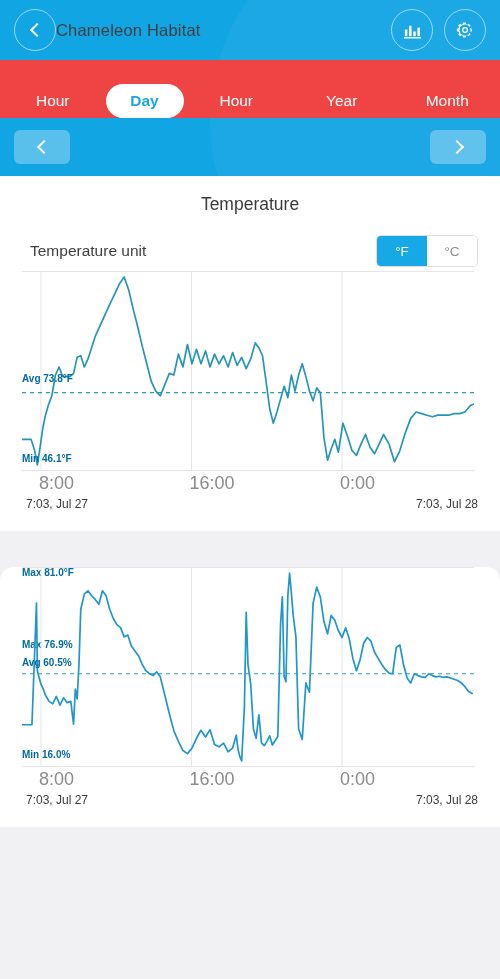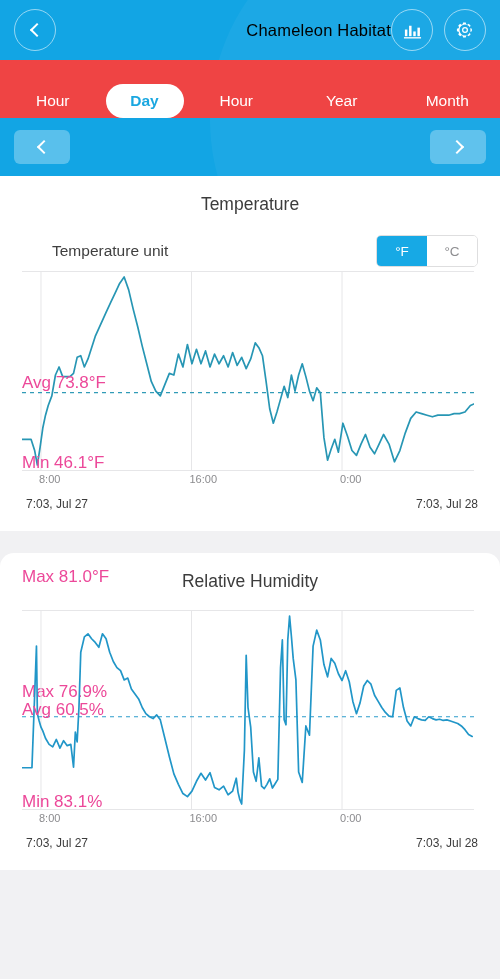--- a/index.html
+++ b/index.html
@@ -37,22 +37,22 @@
   .circle-btn {
     width: 42px; height: 42px;
     border-radius: 50%;
     border: 1.5px solid rgba(255,255,255,0.55);
     display: flex; align-items: center; justify-content: center;
     flex: 0 0 auto;
     background: transparent;
   }
   .title {
     flex: 1 1 auto;
-    text-align: right;
-    color: #000000;
+    text-align: left;
+    color: #404040;
     font-size: 16.5px;
     letter-spacing: .2px;
   }
   .title-actions { display: flex; gap: 11px; flex: 0 0 auto; }
 
   
   .tabbar {
     position: relative;
     height: 58px;
     background: #ef4444;
@@ -122,21 +122,20 @@
     color: #3c3c3c;
     padding-top: 18px;
     padding-bottom: 4px;
   }
 
   .unit-row {
     display: flex;
     align-items: center;
     justify-content: space-between;
     padding: 16px 22px 4px 30px;
-    margin-left: 22px;
   }
   .unit-label { font-size: 15.5px; color: #3f3f3f; }
   .seg {
     display: flex;
     border: 1px solid #dededf;
     border-radius: 5px;
     overflow: hidden;
     height: 32px;
     width: 102px;
   }
@@ -156,38 +155,39 @@
   }
   .plot {
     position: relative;
     margin: 0 26px 0 22px;
     height: 200px;
   }
   .plot svg { display: block; width: 100%; height: 200px; }
 
   .lbl {
     position: absolute;
-    font-size: 17px;
-    color: #ec4899;
+    font-size: 10px;
+    color: #0369a1;
     white-space: nowrap;
     pointer-events: none;
+    font-weight: bold;
   }
   .lbl.max { left: 22px; top: -20px; }
   .lbl.avg { left: 22px; }
   .lbl.min { left: 22px; }
 
   .axisrow {
     position: relative;
     height: 22px;
     margin: 2px 26px 0 22px;
   }
   .axisrow span {
     position: absolute;
     top: 0;
-    font-size: 11px;
+    font-size: 18px;
     color: #8b8b8e;
   }
   .footrow {
     display: flex;
     justify-content: space-between;
     padding: 2px 22px 20px 26px;
     font-size: 12px;
     color: #3c3c3c;
   }
 </style>
@@ -274,36 +274,35 @@
 
   <div class="footrow">
     <span>7:03,  Jul 27</span>
     <span>7:03,  Jul 28</span>
   </div>
 </div>
 
 <div class="gap"></div>
 
 <div class="card second">
-  <div class="card-title">Relative Humidity</div>
 
   <div class="plot-wrap" style="margin-top:14px;">
     <div class="lbl" style="left:22px;position:absolute;top:72px;">Max 76.9%</div>
     <div class="plot" id="hum-plot">
       <svg id="hum-svg" viewBox="0 0 452 200" preserveAspectRatio="none">
           <line x1="0" y1="0.5" x2="452" y2="0.5" stroke="#e6e6e8" stroke-width="1"></line>
           <line x1="0" y1="199.5" x2="452" y2="199.5" stroke="#e6e6e8" stroke-width="1"></line>
           <line x1="18.984" y1="0" x2="18.984" y2="200" stroke="#e6e6e8" stroke-width="1"></line>
           <line x1="169.5" y1="0" x2="169.5" y2="200" stroke="#e6e6e8" stroke-width="1"></line>
           <line x1="320.01599999999996" y1="0" x2="320.01599999999996" y2="200" stroke="#e6e6e8" stroke-width="1"></line>
           <line x1="0" y1="106.75816993464053" x2="452" y2="106.75816993464053" stroke="#2196c8" stroke-width="1.2" stroke-dasharray="4 4" opacity="0.95"></line>
           <path d="M0.00 157.75 L5.42 157.75 L9.94 157.75 L13.56 60.68 L14.46 36.10 L15.37 103.69 L17.18 111.06 L18.98 117.20 L20.79 120.89 L23.50 128.26 L27.12 134.41 L30.74 136.86 L34.35 129.49 L37.97 138.09 L41.58 130.72 L45.20 135.63 L48.82 134.41 L51.53 157.14 L53.34 122.12 L55.14 131.95 L56.95 97.54 L58.76 42.25 L62.38 26.89 L65.99 23.82 L69.61 28.73 L73.22 32.42 L76.84 37.33 L80.46 23.82 L84.07 28.73 L87.69 42.25 L91.30 51.46 L94.92 57.61 L98.54 60.68 L102.15 69.90 L105.77 68.05 L109.38 79.11 L113.00 84.03 L116.62 88.94 L120.23 97.54 L123.85 103.69 L127.46 106.76 L131.08 108.60 L134.70 104.92 L138.31 109.83 L142.83 128.26 L147.35 146.69 L151.87 163.90 L156.39 174.34 L160.91 183.56 L165.43 186.63 L169.95 181.10 L174.47 171.27 L178.99 163.28 L183.51 170.04 L188.03 162.67 L192.55 177.41 L197.07 179.87 L201.59 176.18 L206.11 184.78 L210.63 181.10 L214.25 168.20 L216.06 182.33 L217.86 189.70 L219.67 194.00 L222.38 140.55 L224.19 45.32 L226.00 97.54 L228.71 117.20 L231.42 162.05 L234.14 171.27 L236.85 147.92 L239.56 176.18 L242.27 178.64 L244.98 174.34 L247.70 168.81 L250.41 178.03 L253.12 173.73 L255.83 169.42 L258.54 57.61 L260.35 29.96 L262.16 109.83 L263.97 114.75 L265.78 29.96 L267.58 6.00 L269.39 26.27 L271.20 48.39 L273.91 69.90 L276.62 162.05 L280.24 172.50 L283.86 115.97 L287.47 125.19 L291.09 36.10 L294.70 20.13 L298.32 29.96 L301.94 54.54 L305.55 66.82 L309.17 48.39 L312.78 53.31 L316.40 63.75 L320.02 70.51 L323.63 60.68 L327.25 71.74 L330.86 91.40 L334.48 103.69 L338.10 92.63 L341.71 76.04 L345.33 70.51 L348.94 74.20 L352.56 85.25 L356.18 91.40 L359.79 97.54 L363.41 102.46 L367.02 106.14 L370.64 106.76 L374.26 80.34 L377.87 77.88 L381.49 97.54 L385.10 111.06 L388.72 115.97 L392.34 106.76 L395.95 108.60 L399.57 109.83 L403.18 110.44 L406.80 106.76 L410.42 108.60 L414.03 109.83 L417.65 109.22 L421.26 110.44 L424.88 109.83 L428.50 111.06 L432.11 112.29 L435.73 113.52 L439.34 115.97 L442.96 119.66 L446.58 124.58 L450.19 126.42 L452.00 NaN" fill="none" stroke="#2196c8" stroke-width="1.7" stroke-linejoin="round" stroke-linecap="round"></path>
         </svg>
       <div class="lbl avg" id="hum-avg" style="left: 0px; top: 90px;">Avg 60.5%</div>
-      <div class="lbl min" id="hum-min" style="left: 0px; top: 182px;">Min 83.1%</div>
+      <div class="lbl min" id="hum-min" style="left: 0px; top: 182px;">Min 16.0%</div>
     </div>
     <div class="axisrow" id="hum-axis">
         <span style="left: 4.2%; margin-left: -2px;">8:00</span>
         <span style="left: 37.5%; margin-left: -2px;">16:00</span>
         <span style="left: 70.8%; margin-left: -2px;">0:00</span>
       </div>
   </div>
 
   <div class="footrow">
     <span>7:03,  Jul 27</span>

